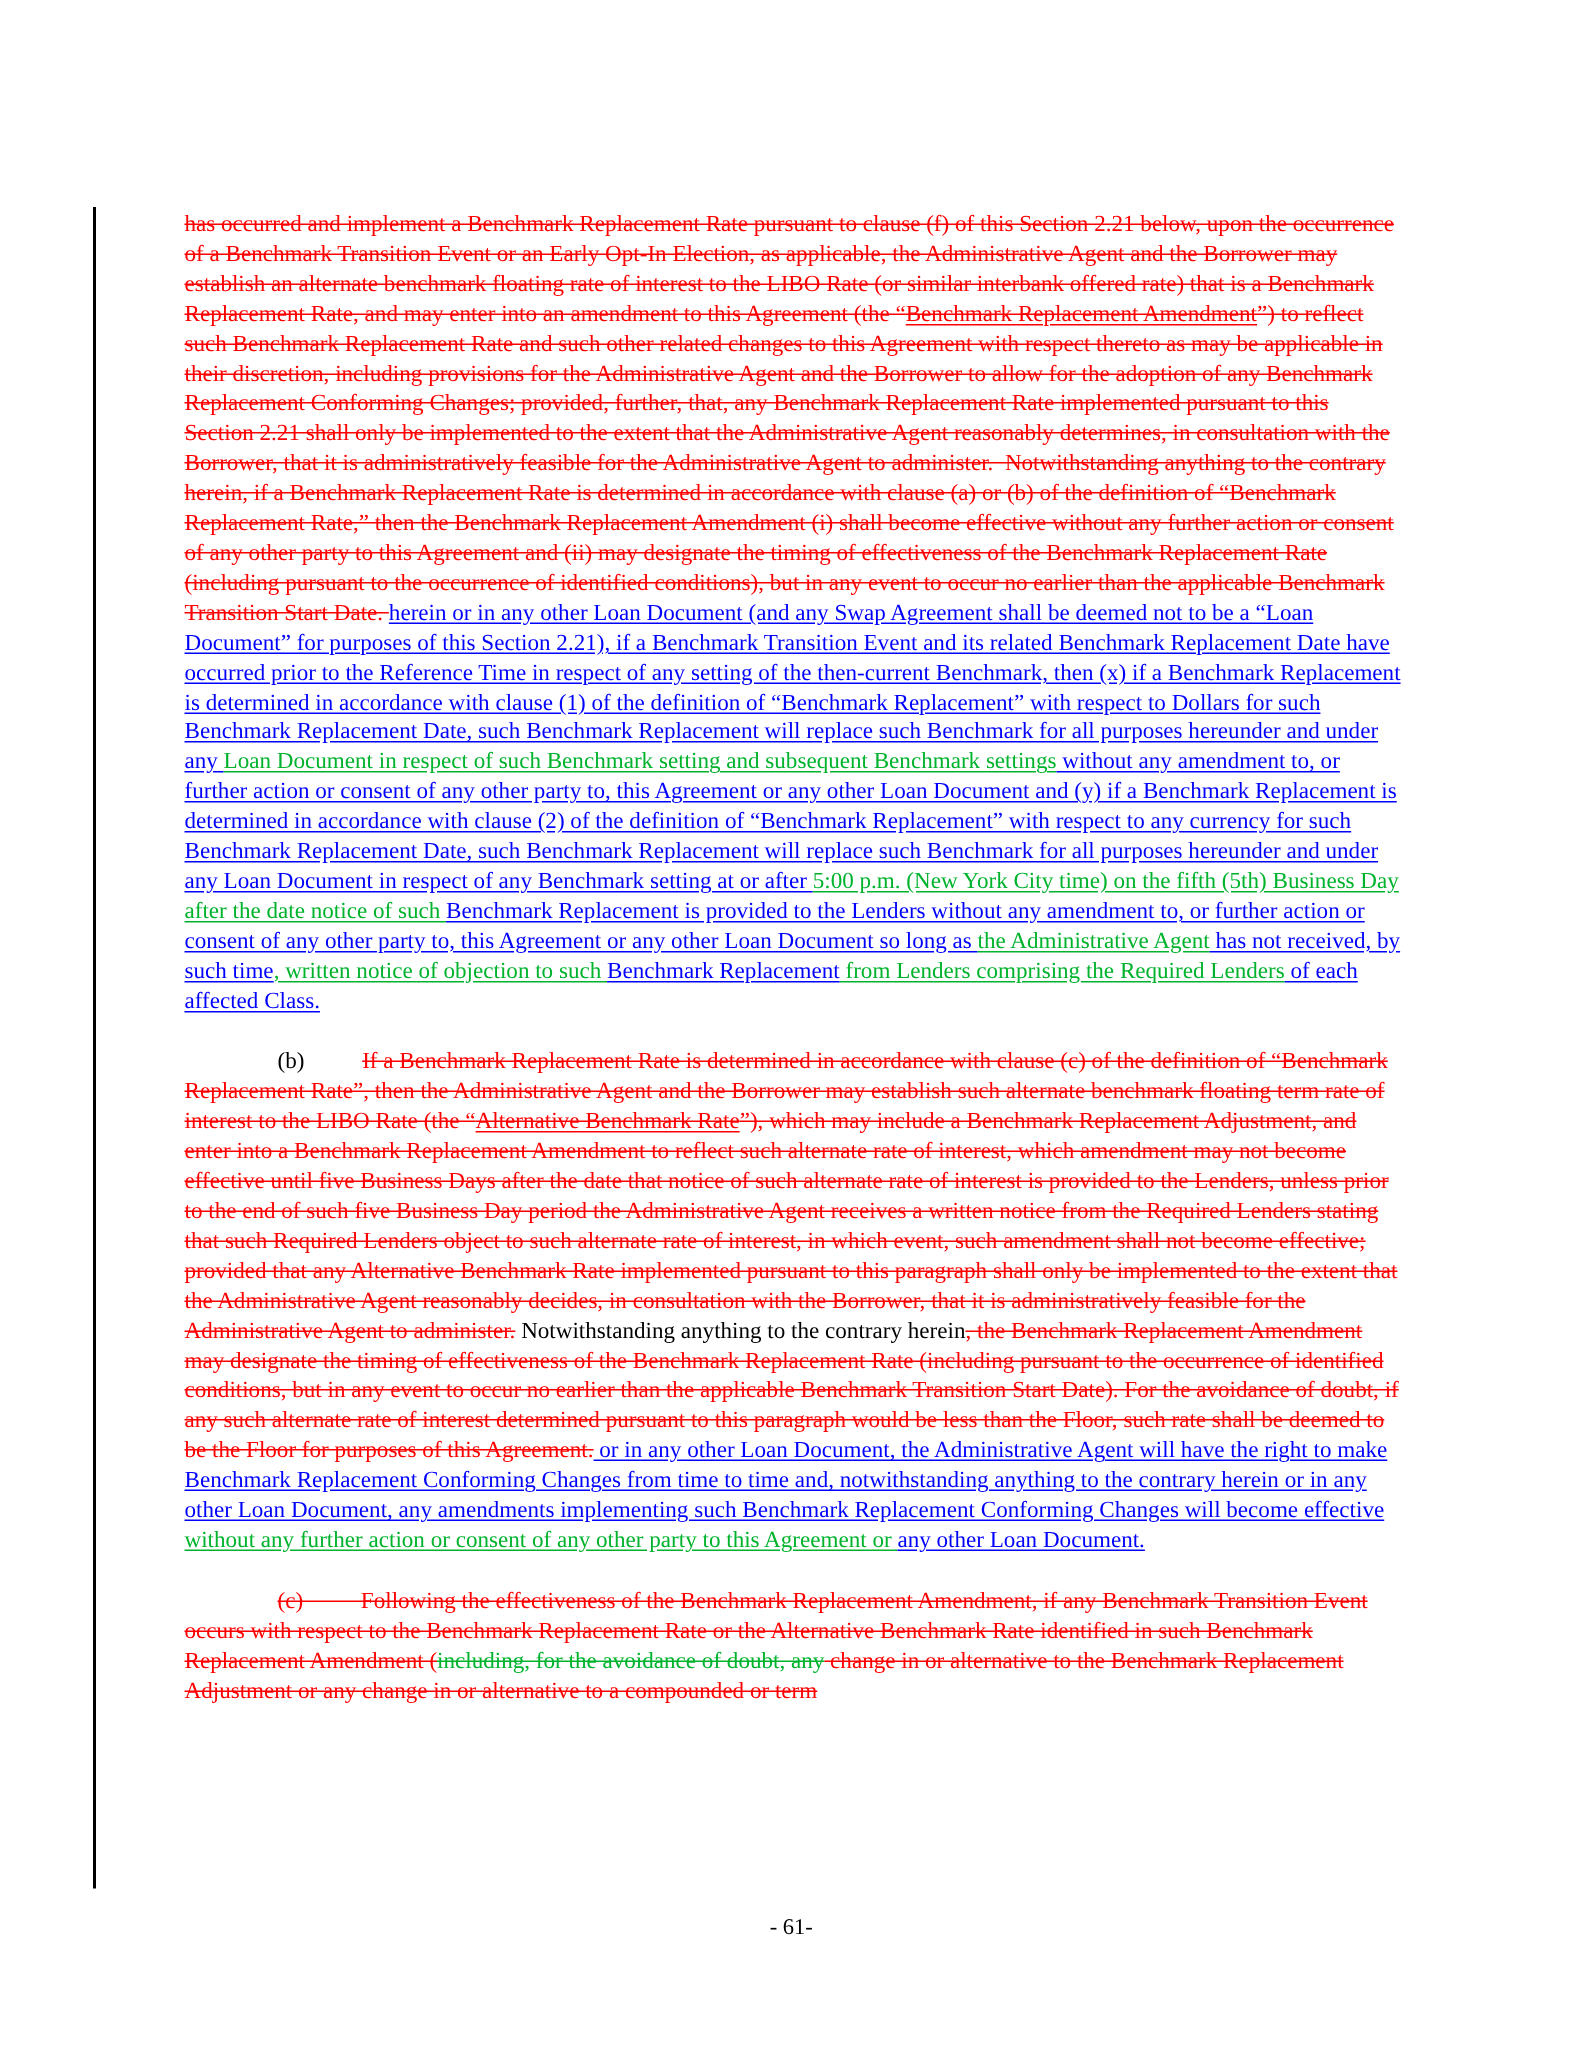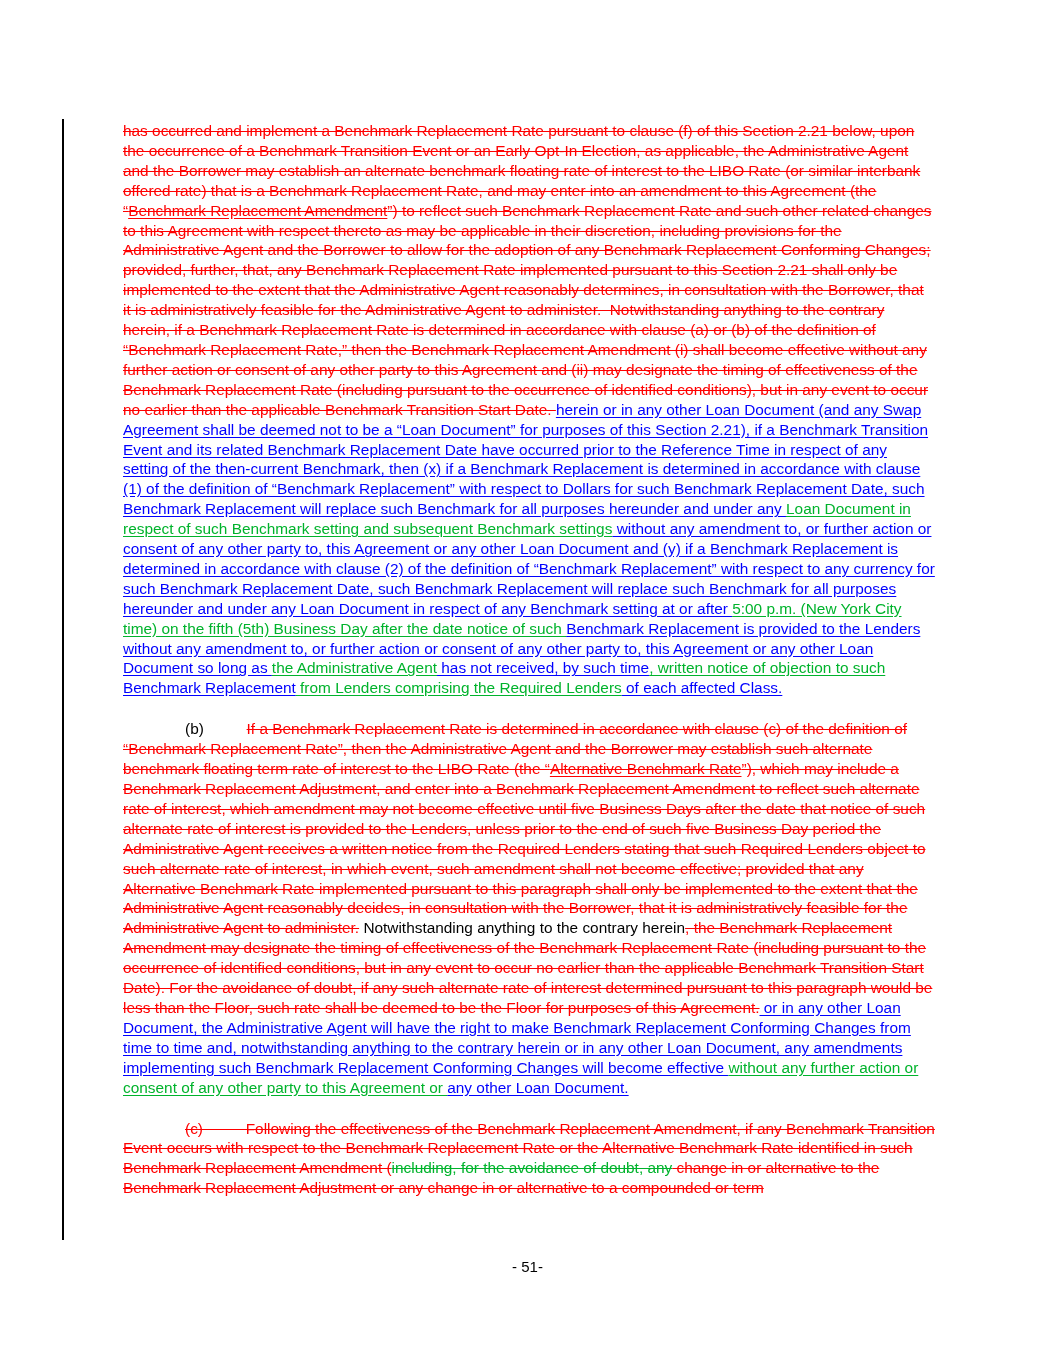--- a/index.html
+++ b/index.html
@@ -5,23 +5,24 @@
   html, body {
     margin: 0;
     padding: 0;
     background: #ffffff;
   }
   .page {
     position: relative;
     width: 1055px;
     height: 1299px;
     background: var(--bg-color, #ffffff);
-    font-family: Liberation Sans, sans-serif;
+    font-family: Liberation Serif, serif;
     color: var(--text-color, #000000);
     overflow: hidden;
+    margin-top: 19px;
   }
   .change-bar {
     position: absolute;
     left: 62px;
     top: 119px;
     width: 2px;
     height: 1121px;
     background: var(--bar-color, #000000);
   }
   .content {
@@ -77,14 +78,14 @@
 </head>
 <body>
 
 <div class="page">
   <div class="change-bar"></div>
   <div class="content" id="doc-content">
       <p class=""><span class="run style-del">has occurred and implement a Benchmark Replacement Rate pursuant to clause (f) of this Section 2.21 below, upon the occurrence of a Benchmark Transition Event or an Early Opt-In Election, as applicable, the Administrative Agent and the Borrower may establish an alternate benchmark floating rate of interest to the LIBO Rate (or similar interbank offered rate) that is a Benchmark Replacement Rate, and may enter into an amendment to this Agreement (the “</span><span class="run style-del-term">Benchmark Replacement Amendment</span><span class="run style-del">”) to reflect such Benchmark Replacement Rate and such other related changes to this Agreement with respect thereto as may be applicable in their discretion, including provisions for the Administrative Agent and the Borrower to allow for the adoption of any Benchmark Replacement Conforming Changes; provided, further, that, any Benchmark Replacement Rate implemented pursuant to this Section 2.21 shall only be implemented to the extent that the Administrative Agent reasonably determines, in consultation with the Borrower, that it is administratively feasible for the Administrative Agent to administer.&nbsp; Notwithstanding anything to the contrary herein, if a Benchmark Replacement Rate is determined in accordance with clause (a) or (b) of the definition of “Benchmark Replacement Rate,” then the Benchmark Replacement Amendment (i) shall become effective without any further action or consent of any other party to this Agreement and (ii) may designate the timing of effectiveness of the Benchmark Replacement Rate (including pursuant to the occurrence of identified conditions), but in any event to occur no earlier than the applicable Benchmark Transition Start Date. </span><span class="run style-ins">herein or in any other Loan Document (and any Swap Agreement shall be deemed not to be a “Loan Document” for purposes of this Section 2.21), if a Benchmark Transition Event and its related Benchmark Replacement Date have occurred prior to the Reference Time in respect of any setting of the then-current Benchmark, then (x) if a Benchmark Replacement is determined in accordance with clause (1) of the definition of “Benchmark Replacement” with respect to Dollars for such Benchmark Replacement Date, such Benchmark Replacement will replace such Benchmark for all purposes hereunder and under any </span><span class="run style-ins-green">Loan Document in respect of such Benchmark setting and subsequent Benchmark settings</span><span class="run style-ins"> without any amendment to, or further action or consent of any other party to, this Agreement or any other Loan Document and (y) if a Benchmark Replacement is determined in accordance with clause (2) of the definition of “Benchmark Replacement” with respect to any currency for such Benchmark Replacement Date, such Benchmark Replacement will replace such Benchmark for all purposes hereunder and under any Loan Document in respect of any Benchmark setting at or after </span><span class="run style-ins-green">5:00 p.m. (New York City time) on the fifth (5th) Business Day after the date notice of such </span><span class="run style-ins">Benchmark Replacement is provided to the Lenders without any amendment to, or further action or consent of any other party to, this Agreement or any other Loan Document so long as </span><span class="run style-ins-green">the Administrative Agent</span><span class="run style-ins"> has not received, by such time</span><span class="run style-ins-green">, written notice of objection to such </span><span class="run style-ins">Benchmark Replacement</span><span class="run style-ins-green"> from Lenders comprising the Required Lenders</span><span class="run style-ins"> of each affected Class. </span></p>
       <p class="indent"><span class="run style-plain">(b)&nbsp;&nbsp;&nbsp;&nbsp;&nbsp;&nbsp;&nbsp;&nbsp;&nbsp;&nbsp;</span><span class="run style-del">If a Benchmark Replacement Rate is determined in accordance with clause (c) of the definition of “Benchmark Replacement Rate”, then the Administrative Agent and the Borrower may establish such alternate benchmark floating term rate of interest to the LIBO Rate (the “</span><span class="run style-del-term">Alternative Benchmark Rate</span><span class="run style-del">”), which may include a Benchmark Replacement Adjustment, and enter into a Benchmark Replacement Amendment to reflect such alternate rate of interest, which amendment may not become effective until five Business Days after the date that notice of such alternate rate of interest is provided to the Lenders, unless prior to the end of such five Business Day period the Administrative Agent receives a written notice from the Required Lenders stating that such Required Lenders object to such alternate rate of interest, in which event, such amendment shall not become effective; provided that any Alternative Benchmark Rate implemented pursuant to this paragraph shall only be implemented to the extent that the Administrative Agent reasonably decides, in consultation with the Borrower, that it is administratively feasible for the Administrative Agent to administer.</span><span class="run style-plain"> Notwithstanding anything to the contrary herein</span><span class="run style-del">, the Benchmark Replacement Amendment may designate the timing of effectiveness of the Benchmark Replacement Rate (including pursuant to the occurrence of identified conditions, but in any event to occur no earlier than the applicable Benchmark Transition Start Date). For the avoidance of doubt, if any such alternate rate of interest determined pursuant to this paragraph would be less than the Floor, such rate shall be deemed to be the Floor for purposes of this Agreement.</span><span class="run style-ins"> or in any other Loan Document, the Administrative Agent will have the right to make Benchmark Replacement Conforming Changes from time to time and, notwithstanding anything to the contrary herein or in any other Loan Document, any amendments implementing such Benchmark Replacement Conforming Changes will become effective </span><span class="run style-ins-green">without any further action or consent of any other party to this Agreement or </span><span class="run style-ins">any other Loan Document.</span></p>
       <p class="indent"><span class="run style-del">(c)&nbsp;&nbsp;&nbsp;&nbsp;&nbsp;&nbsp;&nbsp;&nbsp;&nbsp;&nbsp;Following the effectiveness of the Benchmark Replacement Amendment, if any Benchmark Transition Event occurs with respect to the Benchmark Replacement Rate or the Alternative Benchmark Rate identified in such Benchmark Replacement Amendment (</span><span class="run style-del-green">including, for the avoidance of doubt, any</span><span class="run style-del"> change in or alternative to the Benchmark Replacement Adjustment or any change in or alternative to a compounded or term</span></p>
     </div>
-  <div class="page-number">- 51-</div>
+  <div class="page-number">- 61-</div>
 </div>
 
 </body></html>

